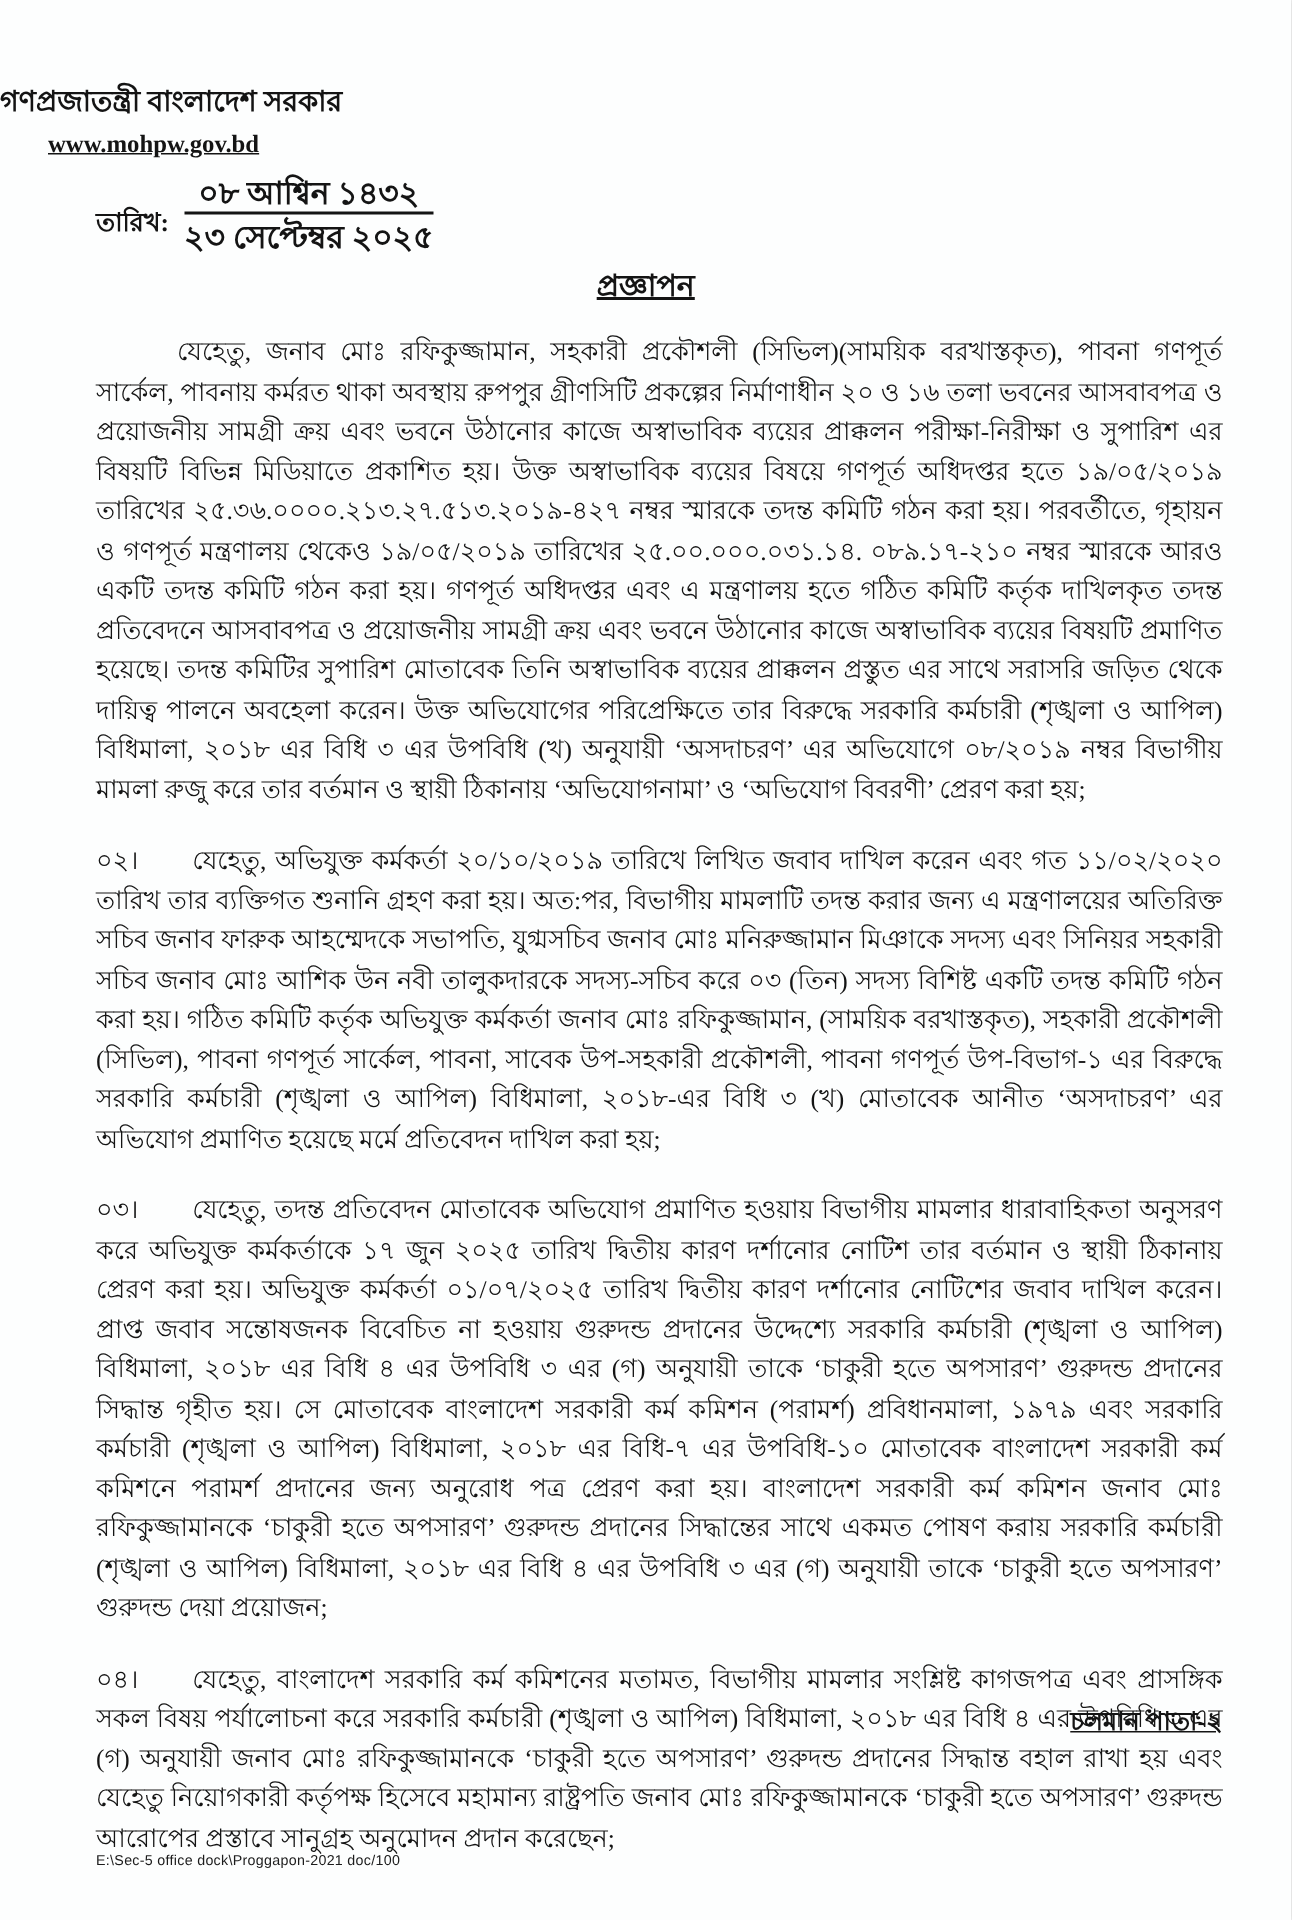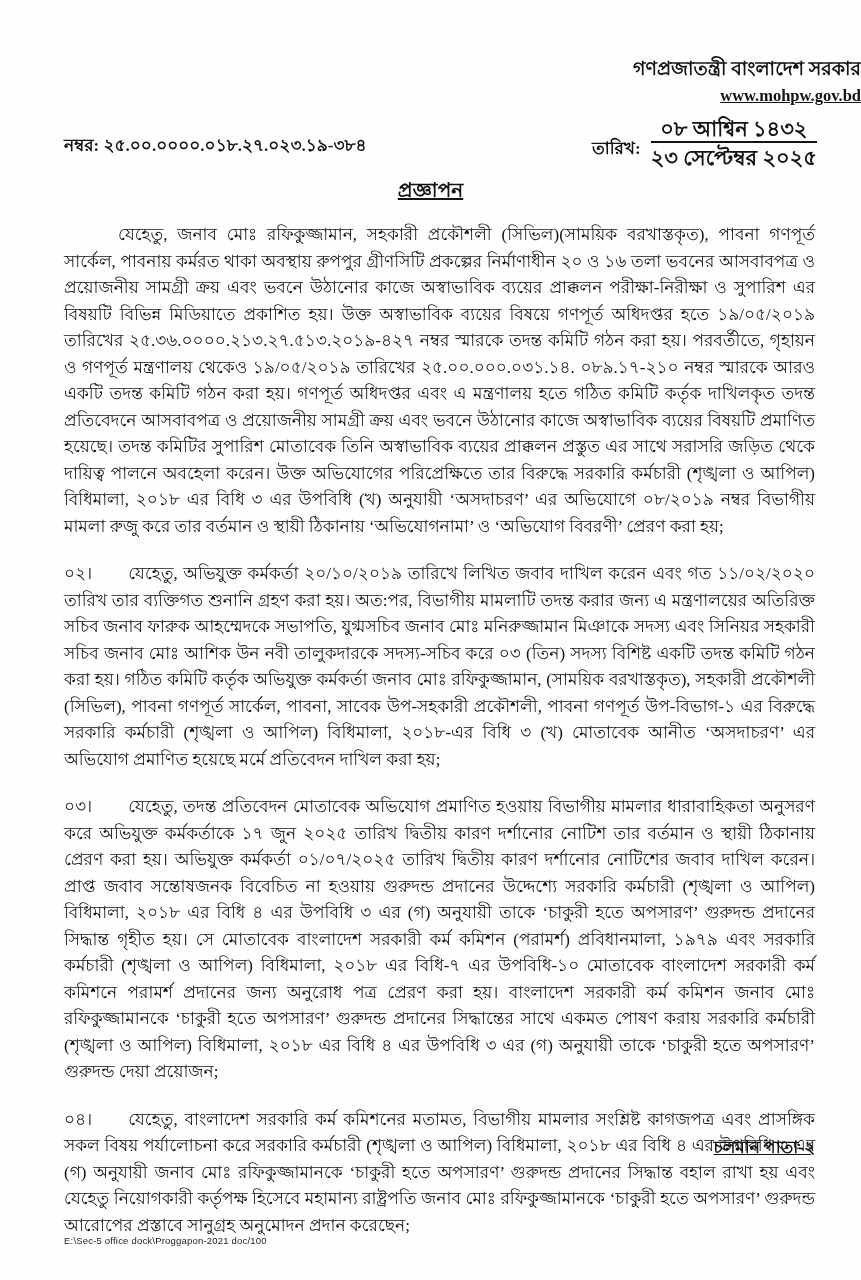--- a/index.html
+++ b/index.html
@@ -2,23 +2,23 @@
 <html lang="bn"><head>
 <meta charset="utf-8">
 <style>
   html,body{margin:0;padding:0;background:#e8e8e8;}
   .page{
     width:861px;height:1280px;margin:0 auto;position:relative;
     background:#fdfefe;color:#141414;overflow:hidden;
     font-family:"Liberation Serif","DejaVu Serif",serif;
     box-shadow:0 0 4px rgba(0,0,0,.25);
   }
-  .doc-header{text-align:right;padding-top:56px;line-height:25px;
+  .doc-header{text-align:left;padding-top:56px;line-height:25px;
     font-size:19px;font-weight:bold;}
-  .doc-header .site{font-size:16.5px;text-decoration:underline;margin-top:2px;}
+  .doc-header .site{font-size:16.5px;text-decoration:underline;margin-top:2px;padding-left:32px;}
   .memo-row{display:flex;justify-content:space-between;align-items:flex-start;
     padding:10px 44px 0 64px;font-size:17px;font-weight:bold;}
   .memo-number{padding-top:14px;}
   .date-group{display:flex;align-items:center;gap:10px;}
   .date-label{padding-top:10px;}
   .date-frac{display:inline-block;text-align:center;font-size:21px;line-height:22px;}
   .date-top{padding:0 8px 1px 8px;border-bottom:2px solid #141414;}
   .date-bottom{padding-top:4px;}
   .doc-title{text-align:center;font-size:20px;font-weight:bold;
     text-decoration:underline;margin-top:6px;}
@@ -37,24 +37,20 @@
 <body>
 
 <div class="page">
 
   <div class="doc-header">
     <div>গণপ্রজাতন্ত্রী বাংলাদেশ সরকার</div>
     <div class="site">www.mohpw.gov.bd</div>
   </div>
 
   <div class="memo-row">
-    <div class="memo-number">
-      <span>নম্বর:</span>
-      <span>২৫.০০.০০০০.০১৮.২৭.০২৩.১৯-৩৮৪</span>
-    </div>
     <div class="date-group">
       <span class="date-label">তারিখ:</span>
       <span class="date-frac">
         <span class="date-top" style="display:block;">০৮ আশ্বিন ১৪৩২</span>
         <span class="date-bottom" style="display:block;">২৩ সেপ্টেম্বর ২০২৫</span>
       </span>
     </div>
   </div>
 
   <div class="doc-title">প্রজ্ঞাপন</div>

